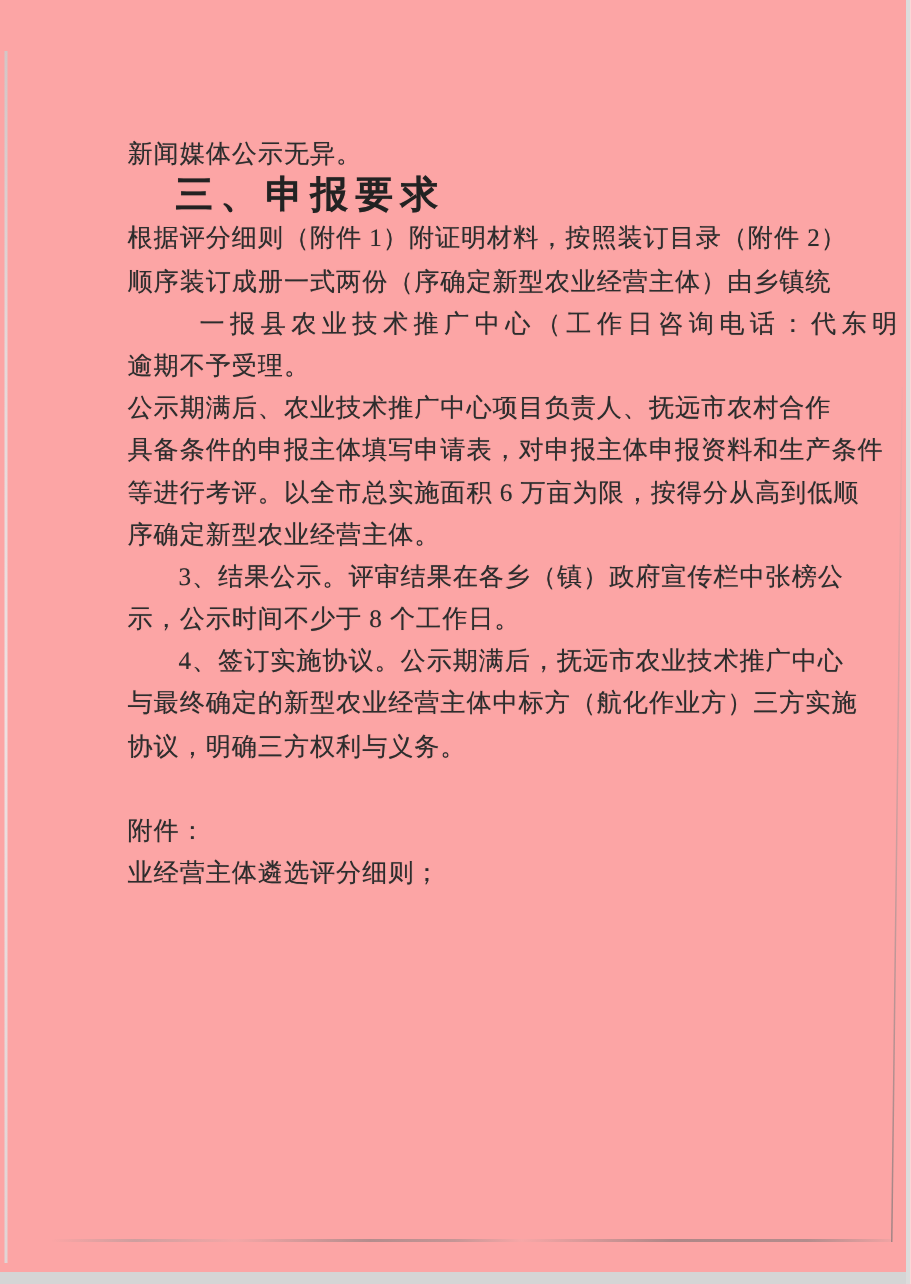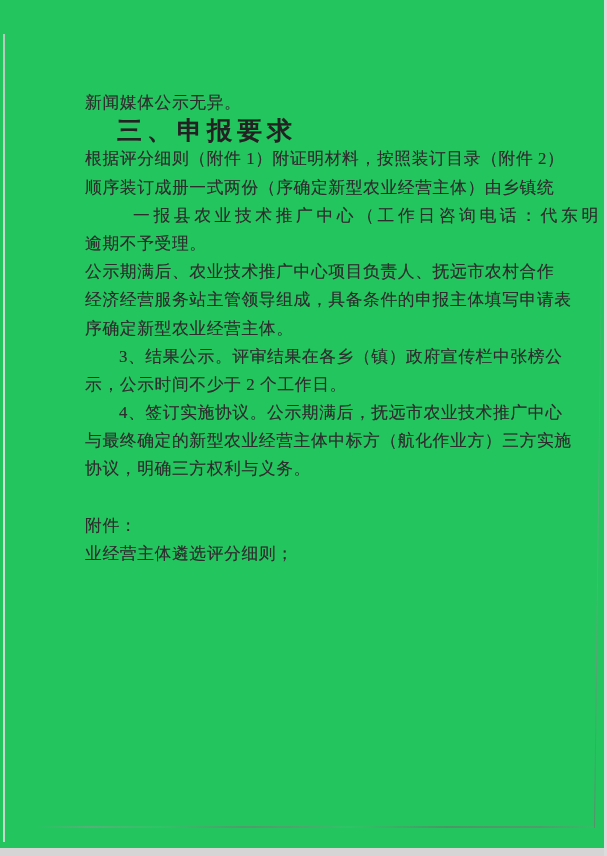--- a/index.html
+++ b/index.html
@@ -1,20 +1,20 @@
 <!DOCTYPE html>
 <html><head>
 <meta charset="utf-8">
 <style>
   html, body { margin: 0; padding: 0; background: #ffffff; }
   .page {
     position: relative;
     width: 607px;
     height: 856px;
-    background: #22c55e;
+    background: #fca5a5;
     overflow: hidden;
     font-family: "Liberation Serif", "DejaVu Serif", serif;
     color: #2d2d2d;
   }
   .textcol {
     position: absolute;
     left: 85px;
     top: 89px;
     width: 470px;
   }
@@ -69,24 +69,25 @@
 <div class="page">
 
   <div class="textcol">
     <div class="ln">新闻媒体公示无异。</div>
     <div class="ln head">三、申报要求</div>
     <div class="ln">根据评分细则（附件 1）附证明材料，按照装订目录（附件 2）</div>
     <div class="ln">顺序装订成册一式两份（序确定新型农业经营主体）由乡镇统</div>
     <div class="ln sp">一报县农业技术推广中心（工作日咨询电话：代东明</div>
     <div class="ln">逾期不予受理。</div>
     <div class="ln">公示期满后、农业技术推广中心项目负责人、抚远市农村合作</div>
-    <div class="ln">经济经营服务站主管领导组成，具备条件的申报主体填写申请表</div>
+    <div class="ln">具备条件的申报主体填写申请表，对申报主体申报资料和生产条件</div>
+    <div class="ln">等进行考评。以全市总实施面积 6 万亩为限，按得分从高到低顺</div>
     <div class="ln">序确定新型农业经营主体。</div>
     <div class="ln ind">3、结果公示。评审结果在各乡（镇）政府宣传栏中张榜公</div>
-    <div class="ln">示，公示时间不少于 2 个工作日。</div>
+    <div class="ln">示，公示时间不少于 8 个工作日。</div>
     <div class="ln ind">4、签订实施协议。公示期满后，抚远市农业技术推广中心</div>
     <div class="ln">与最终确定的新型农业经营主体中标方（航化作业方）三方实施</div>
     <div class="ln">协议，明确三方权利与义务。</div>
     <div class="ln"></div>
     <div class="ln">附件：</div>
     <div class="ln">业经营主体遴选评分细则；</div>
   </div>
 
   <div class="edge-left"></div>
   <div class="edge-right"></div>

